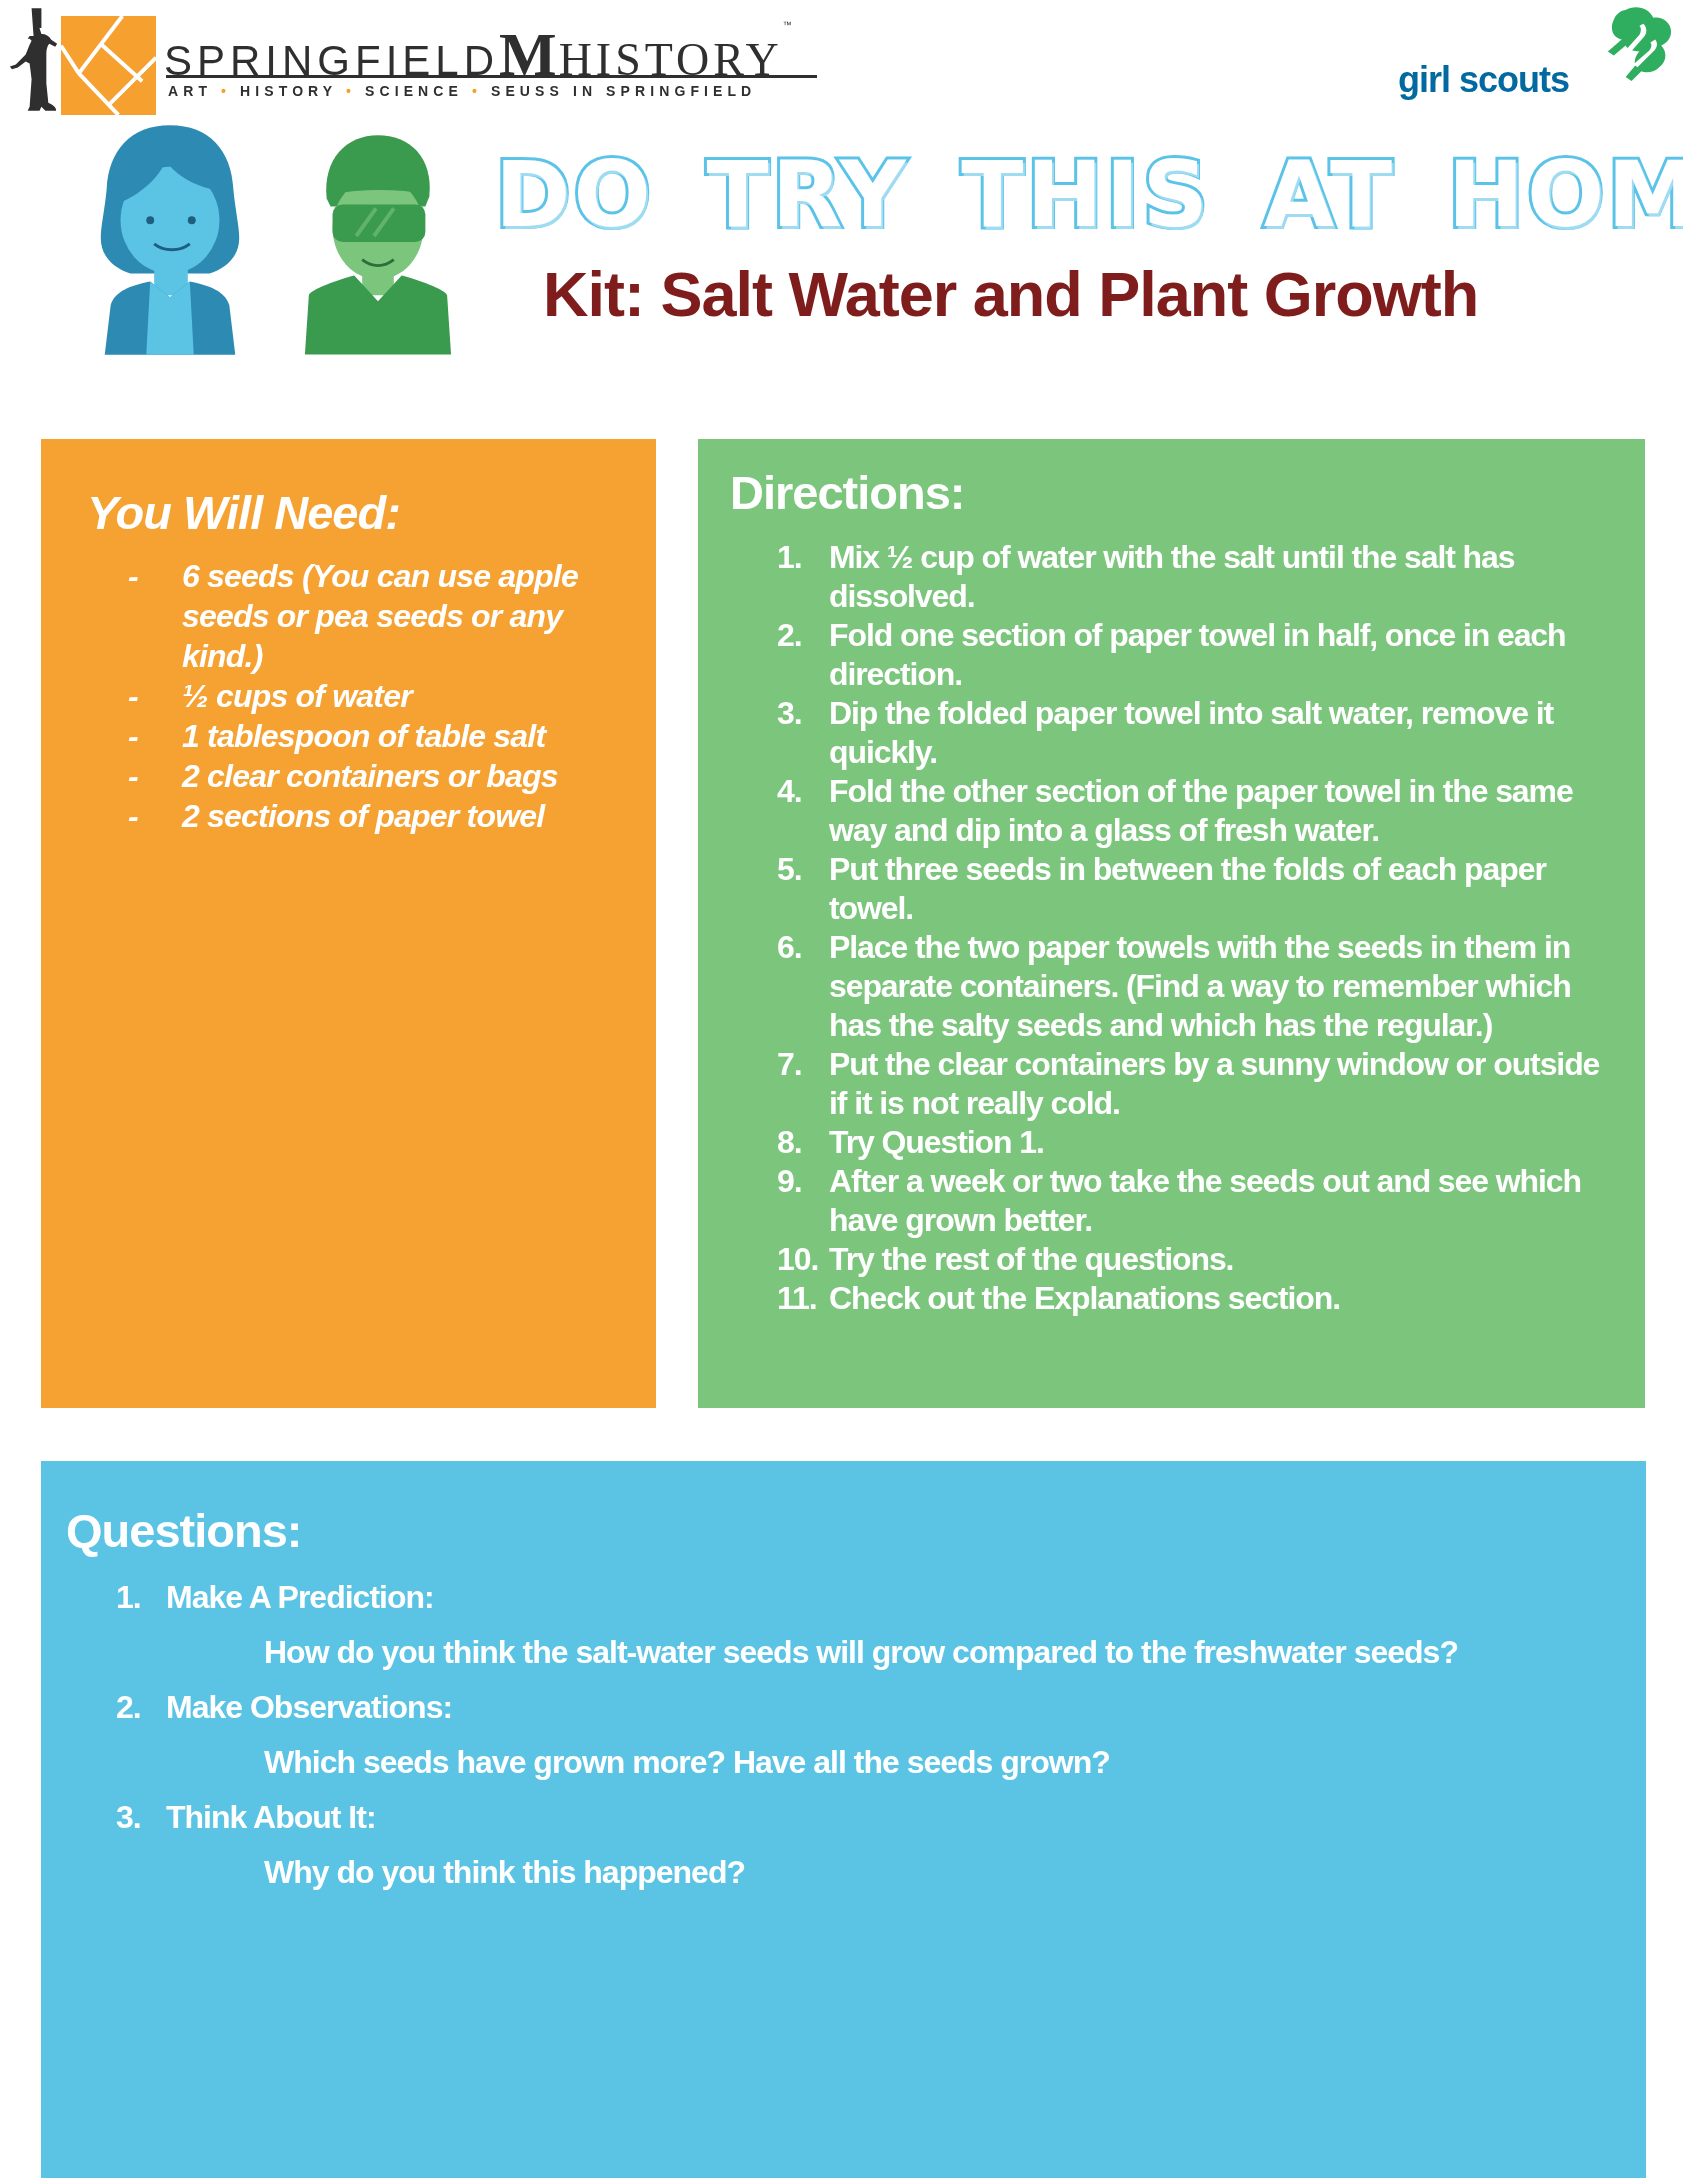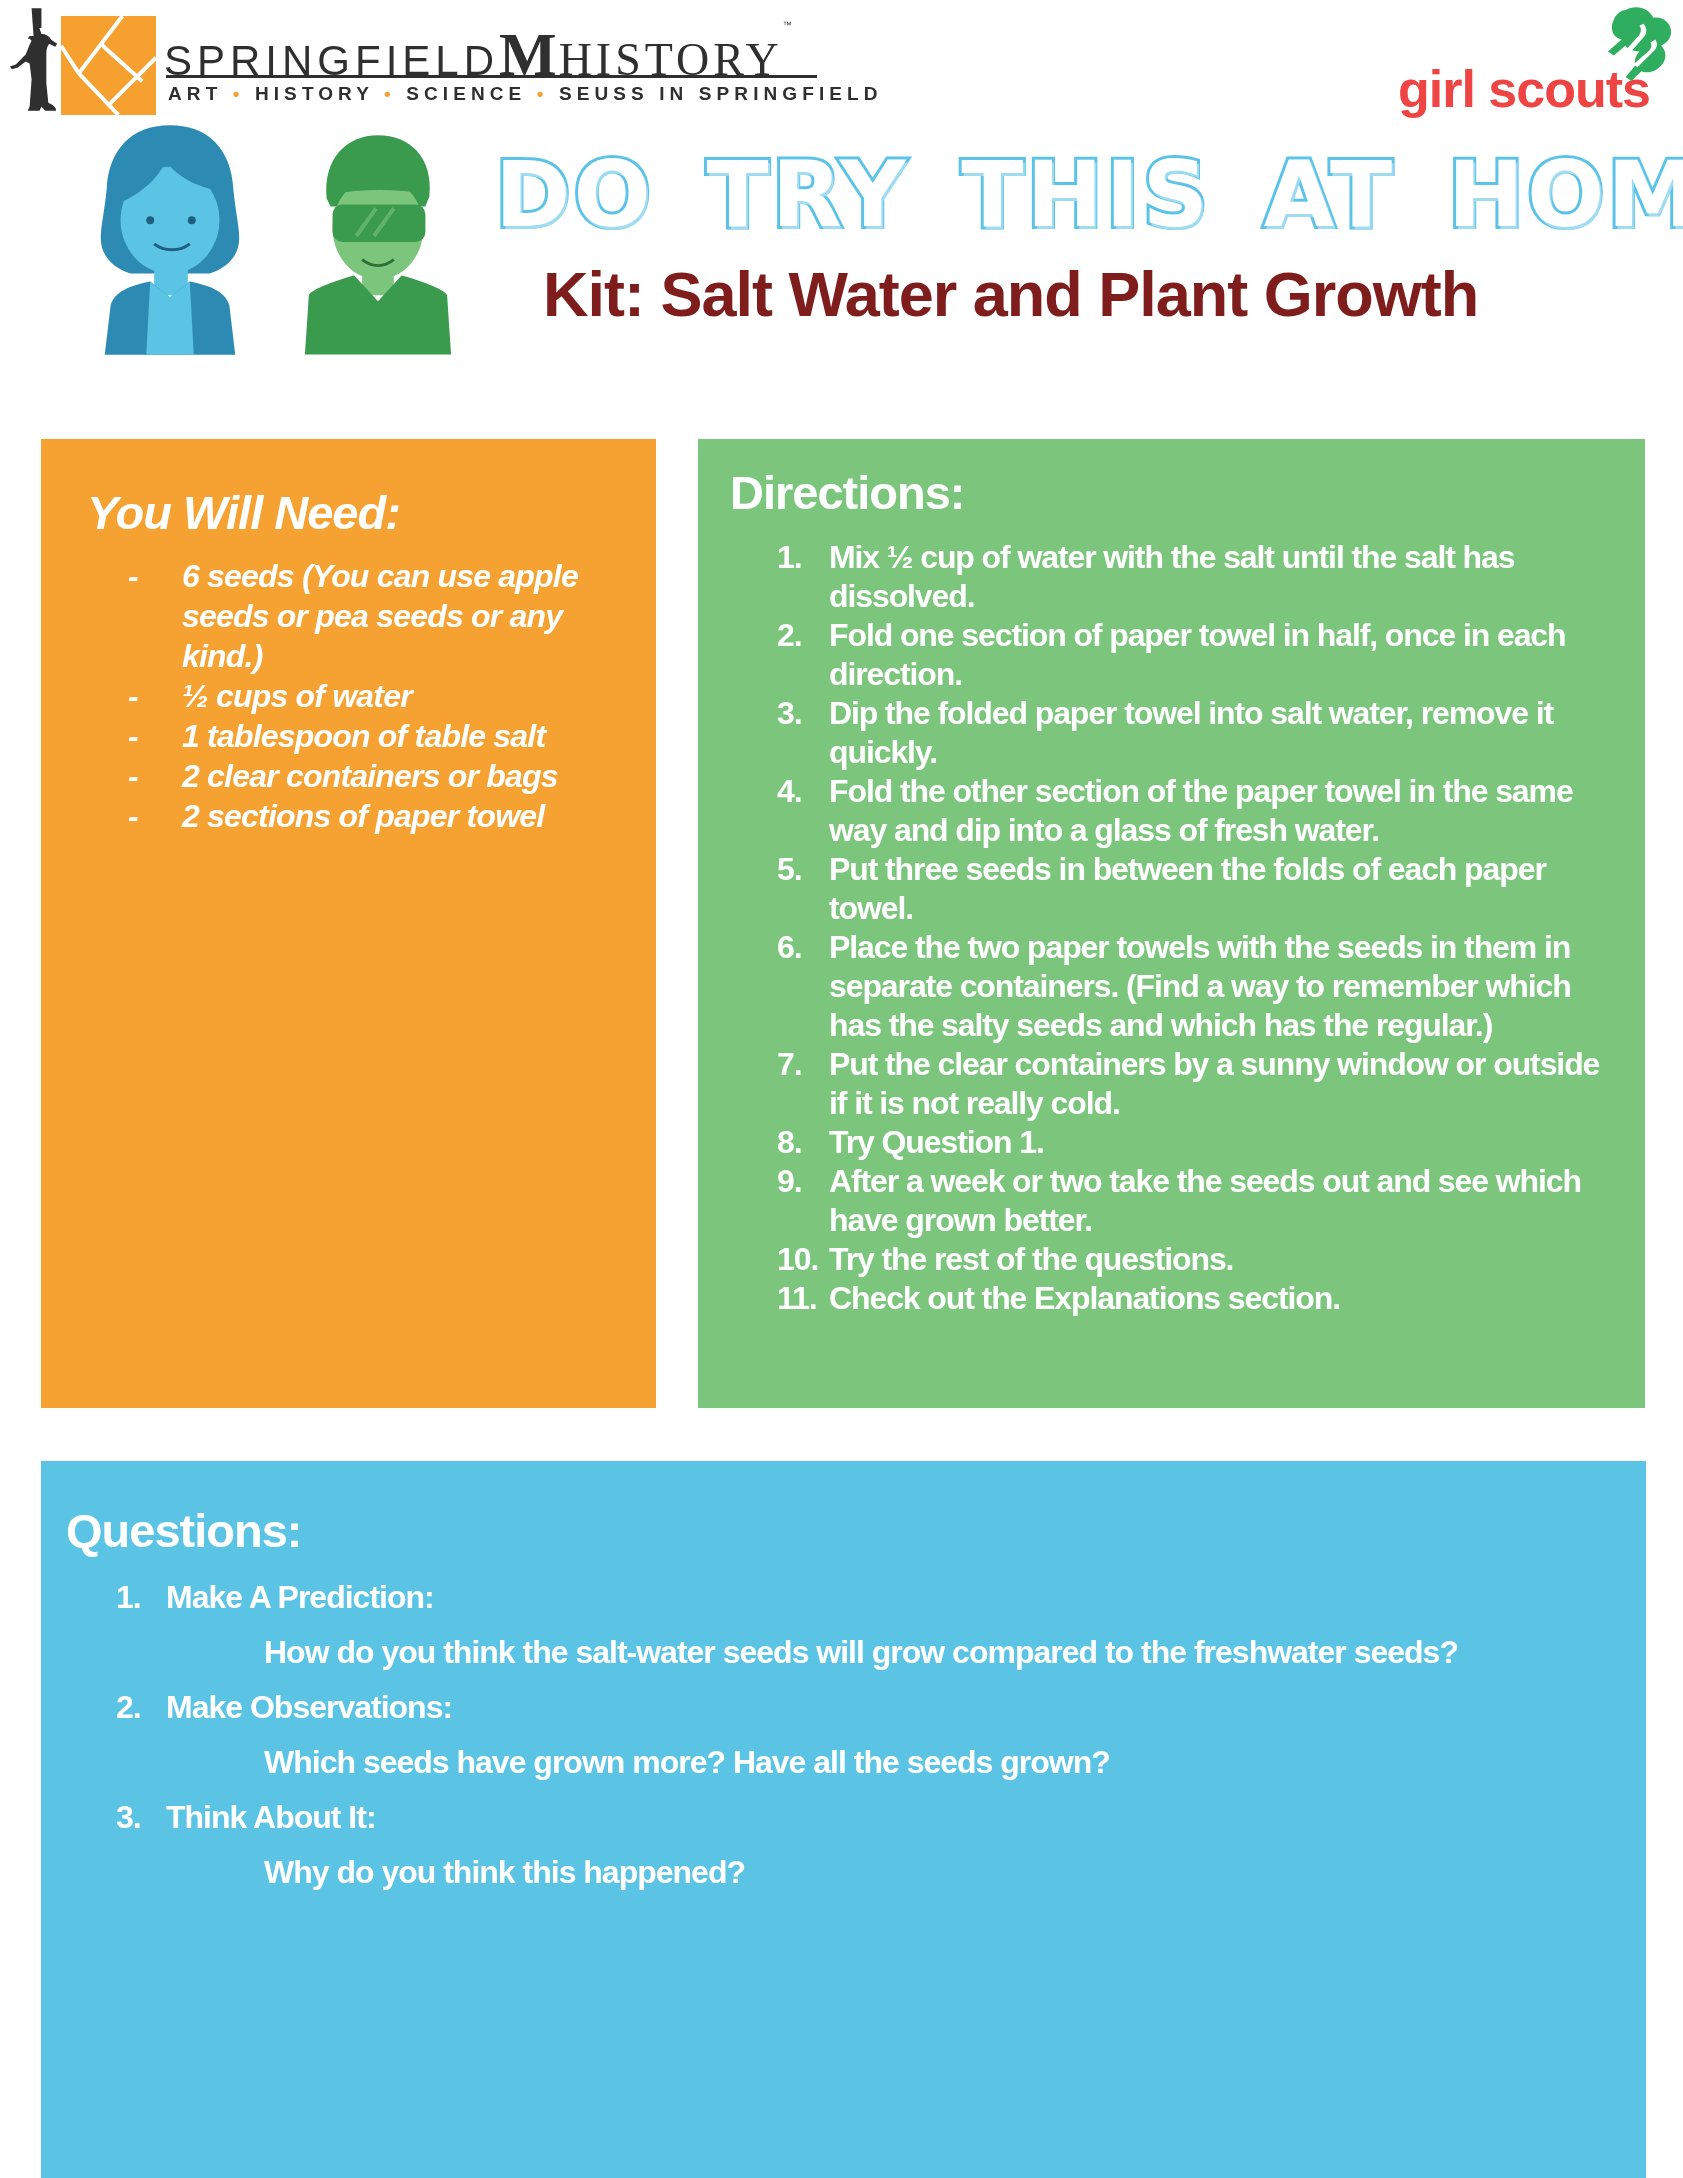--- a/index.html
+++ b/index.html
@@ -10,25 +10,25 @@
     .museum-logo { position: absolute; left: 6px; top: 6px; width: 832px; height: 111px; }
     .silhouette { position: absolute; left: 0; top: 0; width: 61px; height: 111px; }
     .logo-square { position: absolute; left: 55px; top: 10px; width: 95px; height: 99px; background: #f5a02f; overflow: hidden; }
     .museum-name { position: absolute; left: 158px; top: 14px; white-space: nowrap; color: #2f2f2f;
       font-family: "Liberation Sans", sans-serif; letter-spacing: 5px; }
     .museum-name .springfield { font-size: 42px; font-weight: normal; }
     .museum-name .museums { font-family: "Liberation Serif", serif; font-size: 61px; font-weight: bold; letter-spacing: 2px; }
     .museum-name .museums-rest { font-family: "Liberation Serif", serif; font-size: 46px; letter-spacing: 4px; }
     .tm { font-size: 9px; vertical-align: top; letter-spacing: 0; }
     .museum-rule { position: absolute; left: 160px; top: 69px; width: 651px; height: 3px; background: #2f2f2f; }
-    .museum-tagline { position: absolute; left: 162px; top: 77px; font-size: 19px; font-weight: bold; letter-spacing: 5.1px; color: #2f2f2f; white-space: nowrap; }
+    .museum-tagline { position: absolute; left: 162px; top: 77px; font-size: 14px; font-weight: bold; letter-spacing: 5.1px; color: #2f2f2f; white-space: nowrap; }
     .tag-dot { color: #f5a02f; }
 
     .gs-logo { position: absolute; left: 1386px; top: 4px; width: 297px; height: 109px; }
-    .gs-text { position: absolute; left: 12px; top: 55px; font-size: 52px; font-weight: bold; color: #ef4444; letter-spacing: -1px; white-space: nowrap; }
+    .gs-text { position: absolute; left: 12px; top: 55px; font-size: 36px; font-weight: bold; color: #0369a1; letter-spacing: -1px; white-space: nowrap; }
     .gs-trefoil { position: absolute; left: 210px; top: 2px; width: 79px; height: 79px; }
 
     .kid { position: absolute; }
     .kid-girl { left: 81px; top: 117px; width: 178px; height: 238px; }
     .kid-boy { left: 297px; top: 119px; width: 158px; height: 236px; }
 
     .hero-title { position: absolute; left: 495px; top: 149px; font-size: 91px; font-weight: bold; letter-spacing: 3px;
       color: #ffffff; -webkit-text-stroke: 6px #5bc3e8; paint-order: stroke fill; white-space: nowrap; word-spacing: 18px;
       text-shadow: 2px 3px 0 #9fdcf2; font-family: "DejaVu Sans", sans-serif; line-height: 1; }
     .kit-title { position: absolute; left: 543px; top: 263px; font-size: 63px; font-weight: bold; color: #7f1d1d; white-space: nowrap; letter-spacing: -1px; line-height: 1; }

